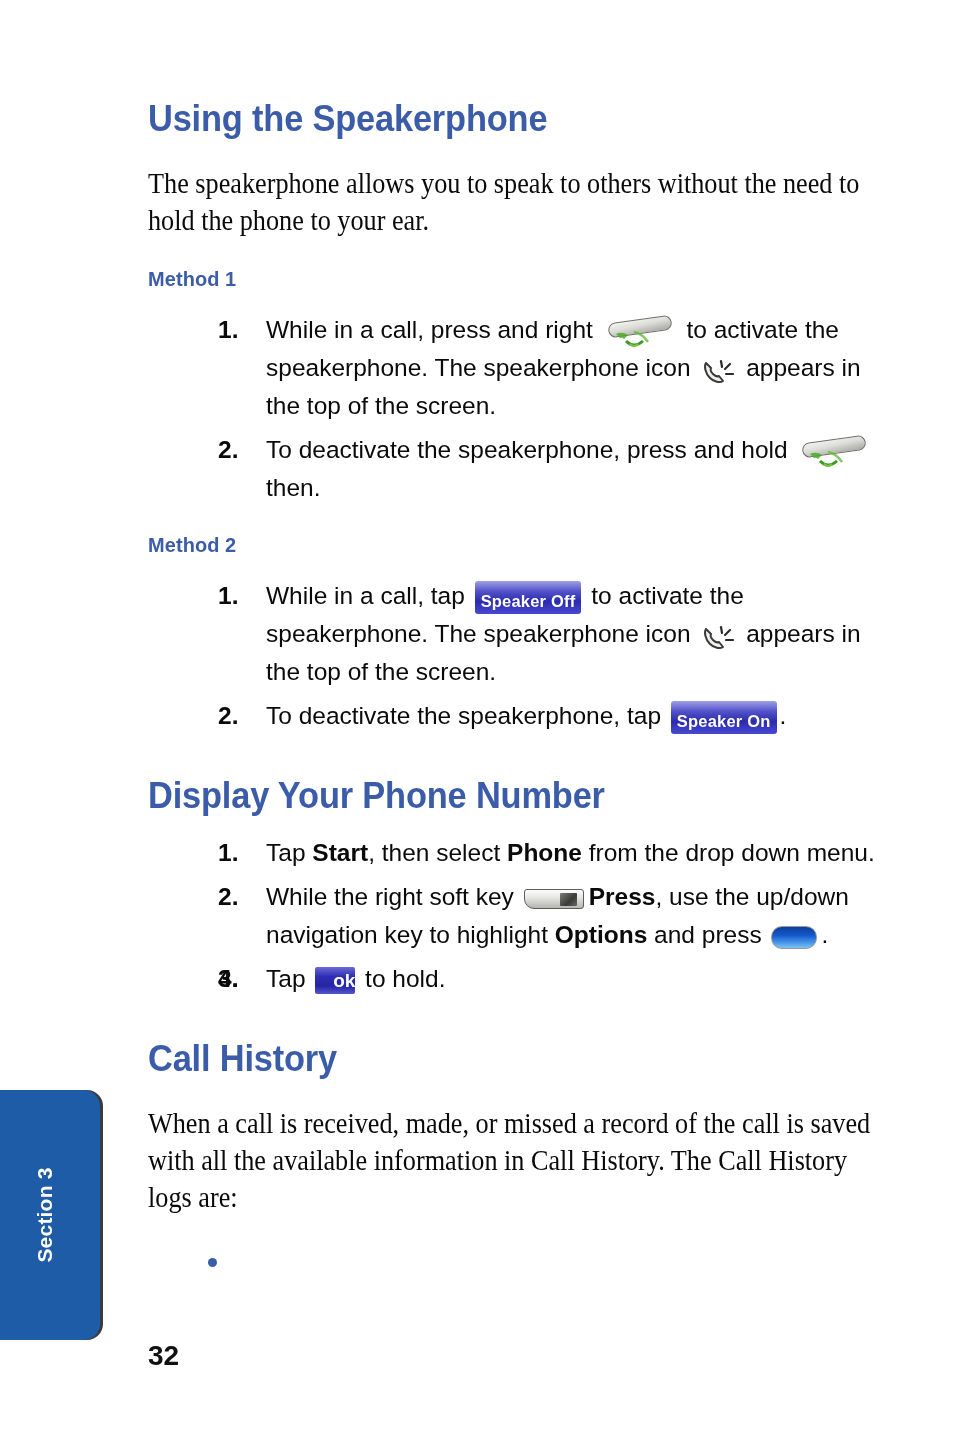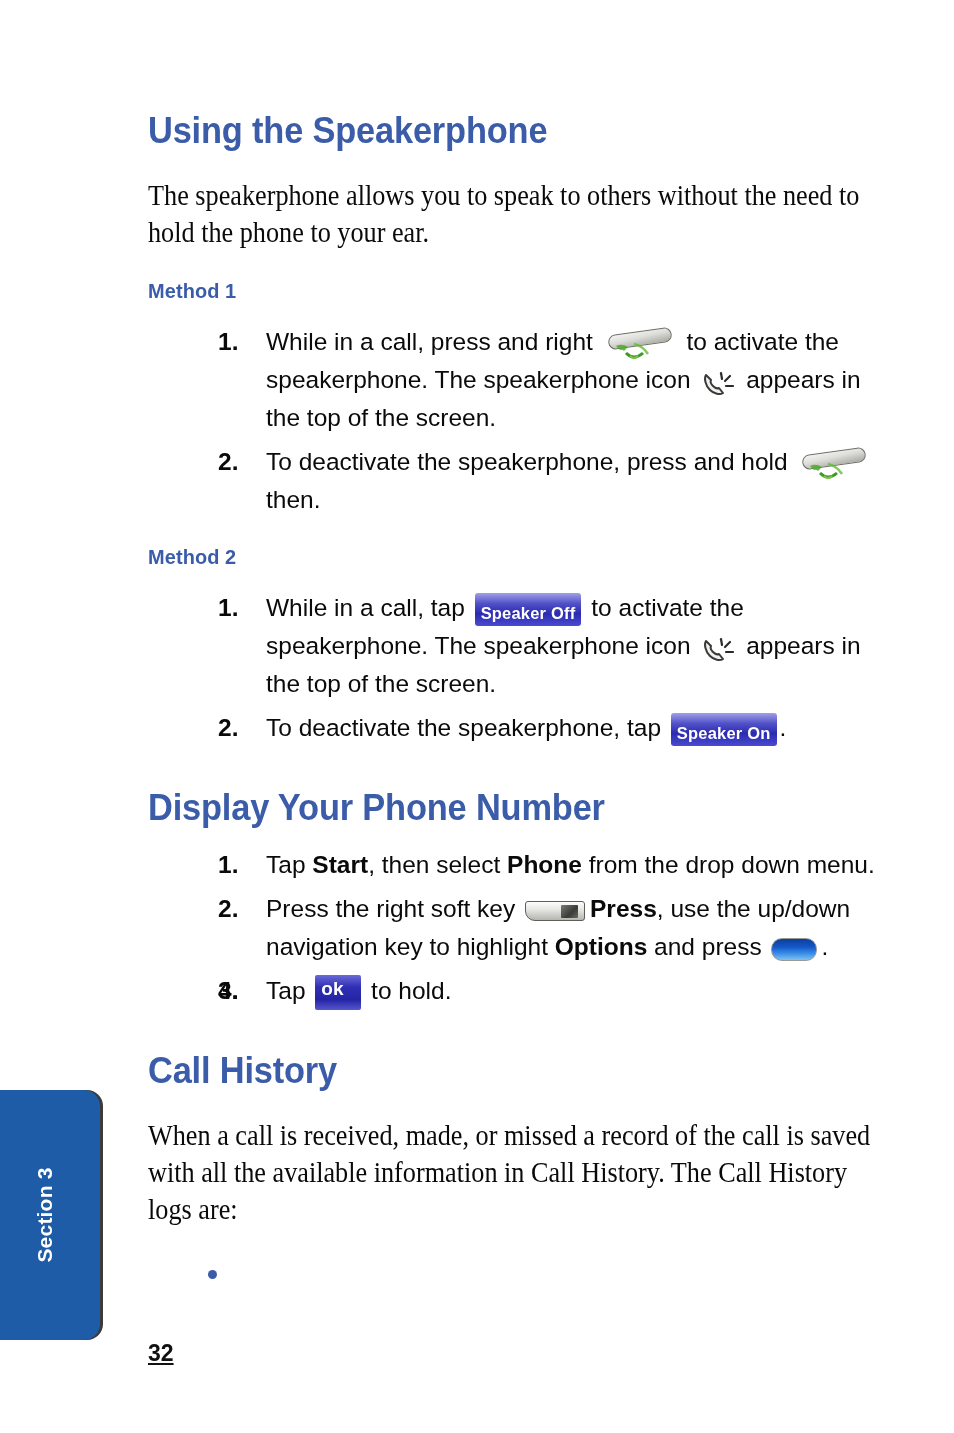--- a/index.html
+++ b/index.html
@@ -48,21 +48,20 @@
     letter-spacing: 0.2px;
     white-space: nowrap;
   }
 
   
   .content {
     position: absolute;
     left: 148px;
     top: 100px;
     width: 752px;
-    margin-top: 12px;
   }
 
   h1.sec-heading {
     color: #3b5ca8;
     font-family: "Liberation Sans Narrow", "Liberation Sans", sans-serif;
     font-weight: bold;
     font-size: 37px;
     line-height: 1.0;
     letter-spacing: -0.2px;
     margin: 0;
@@ -232,42 +231,40 @@
     border-radius: 3px;
     letter-spacing: 0.2px;
   }
 
   
   .badge-ok {
     display: inline-block;
     vertical-align: middle;
     margin: -4px 3px -4px 3px;
     width: 40px;
-    height: 35px;
+    height: 27px;
     background: linear-gradient(180deg, #6a6ad8 0%, #2f2fb4 35%, #2424a4 70%, #5656cf 100%);
     color: #ffffff;
     font-family: "Liberation Sans", sans-serif;
     font-size: 19px;
     font-weight: bold;
     line-height: 27px;
-    text-align: left;
+    text-align: right;
     border-radius: 2px;
-    padding-left: 6px;
   }
 
   
   .page-number {
     position: absolute;
     left: 148px;
     top: 1340px;
     font-family: "Liberation Sans Narrow", "Liberation Sans", sans-serif;
     font-weight: bold;
-    font-size: 23px;
+    font-size: 28px;
     color: #111111;
-    text-decoration: underline;
   }
 
   .gap-sm { height: 20px; }
   .gap-md { height: 28px; }
 </style>
 </head>
 <body>
 
 <div class="page">
 
@@ -348,21 +345,21 @@
     <h1 class="sec-heading second">Display Your Phone Number</h1>
 
     <div class="gap-sm"></div>
 
     <ol class="steps">
       <li>
         <span class="num">1.</span><span>Tap </span><b>Start</b><span>, then select </span><b>Phone</b><span> from the drop down menu.</span>
       </li>
 
       <li>
-        <span class="num">2.</span><span>Press the right soft key </span><span class="inline-ico key-soft">
+        <span class="num">2.</span><span>While the right soft key </span><span class="inline-ico key-soft">
             <span class="body"></span>
             <span class="glyph"></span>
           </span><b>Press</b><span>, use the up/down navigation key to highlight </span><b>Options</b><span> and press </span><span class="inline-ico key-blue">
             <span class="body"></span>
           </span><span>.</span>
       </li>
 
       <li>
         <span class="num">3.</span>
       </li>

